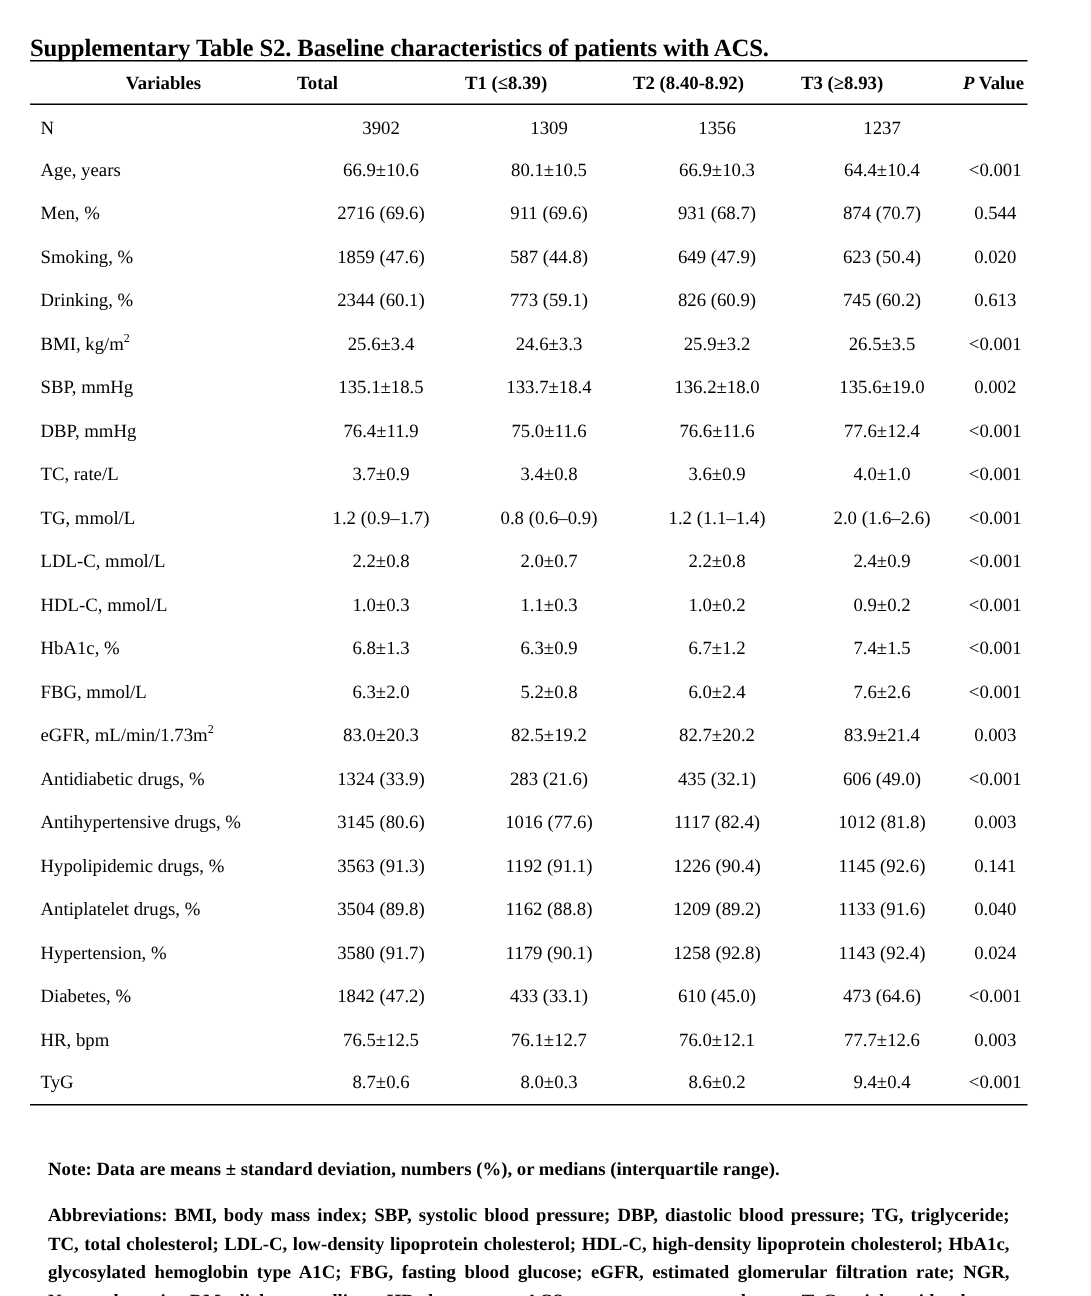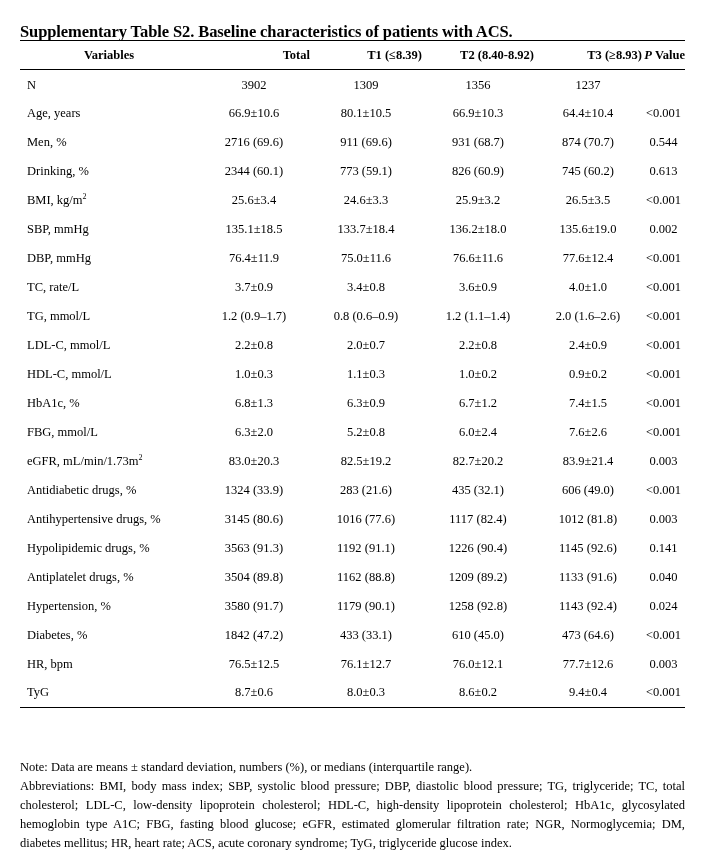--- a/index.html
+++ b/index.html
@@ -11,39 +11,39 @@
     position: absolute; left: 20px; top: 22px;
     font-size: 16.5px; font-weight: bold; letter-spacing: -0.1px;
   }
   table {
     position: absolute; left: 20px; top: 40px; width: 665px;
     border-collapse: collapse; font-size: 12.5px;
   }
   thead tr { height: 29px; }
   thead th {
     font-weight: bold; border-top: 1.5px solid #000; border-bottom: 1.5px solid #000;
-    padding: 0; text-align: right; font-size: 12.5px;
+    padding: 0; text-align: left; font-size: 12.5px;
   }
   tbody tr { height: 29px; }
   tbody tr:first-child td { padding-top: 2px; }
   tbody tr:last-child td { border-bottom: 1.5px solid #000; }
   td { padding: 0; text-align: center; vertical-align: middle; }
   td.var, th.var { text-align: left; padding-left: 7px; margin-left: 38px; }
   th.var { text-align: center; padding-left: 0; }
   col.c-var { width: 178px; }
   col.c-total { width: 112px; }
   col.c-t1 { width: 112px; }
   col.c-t2 { width: 112px; }
   col.c-t3 { width: 108px; }
   col.c-p { width: 43px; }
   .notes {
     position: absolute; left: 20px; top: 758px; width: 665px;
     font-size: 12.5px; line-height: 19px; text-align: justify;
   }
-  .notes p { margin: 0; }
+  .notes p { margin: 12px; font-weight: bold; }
   sup { font-size: 8px; vertical-align: super; line-height: 0; }
   i.p { font-style: italic; }
 </style>
 </head>
 <body>
 
 <div class="title">Supplementary Table S2. Baseline characteristics of patients with ACS.</div>
 
 <table>
   <colgroup>
@@ -83,20 +83,28 @@
       </tr>
       <tr>
         <td class="var"><span>Men, %</span></td>
         <td><span>2716 (69.6)</span></td>
         <td><span>911 (69.6)</span></td>
         <td><span>931 (68.7)</span></td>
         <td><span>874 (70.7)</span></td>
         <td><span>0.544</span></td>
       </tr>
       <tr>
+        <td class="var"><span>Smoking, %</span></td>
+        <td><span>1859 (47.6)</span></td>
+        <td><span>587 (44.8)</span></td>
+        <td><span>649 (47.9)</span></td>
+        <td><span>623 (50.4)</span></td>
+        <td><span>0.020</span></td>
+      </tr>
+      <tr>
         <td class="var"><span>Drinking, %</span></td>
         <td><span>2344 (60.1)</span></td>
         <td><span>773 (59.1)</span></td>
         <td><span>826 (60.9)</span></td>
         <td><span>745 (60.2)</span></td>
         <td><span>0.613</span></td>
       </tr>
       <tr>
         <td class="var"><span>BMI, kg/m</span><sup>2</sup></td>
         <td><span>25.6±3.4</span></td>

